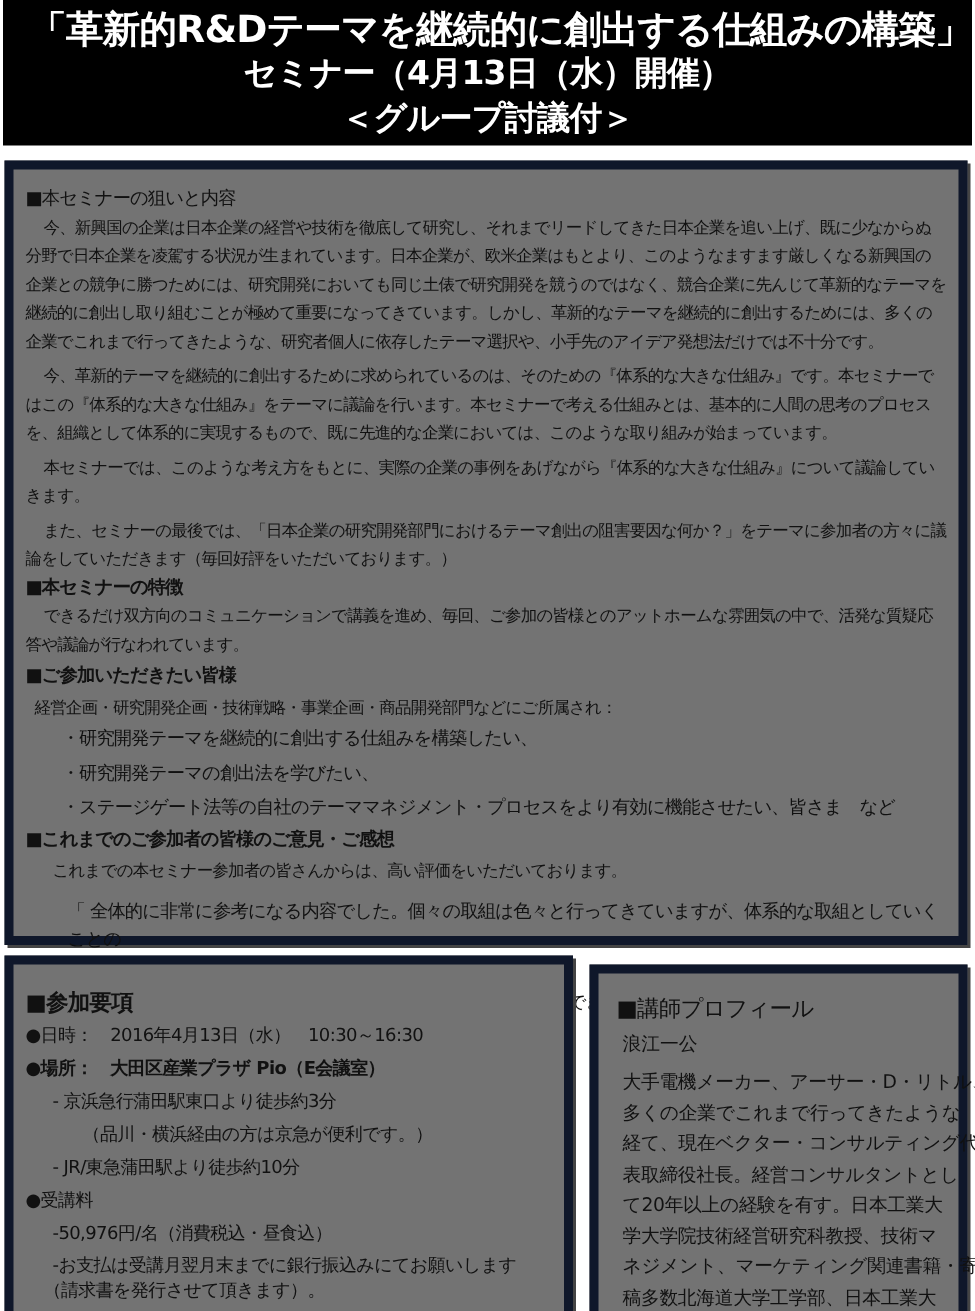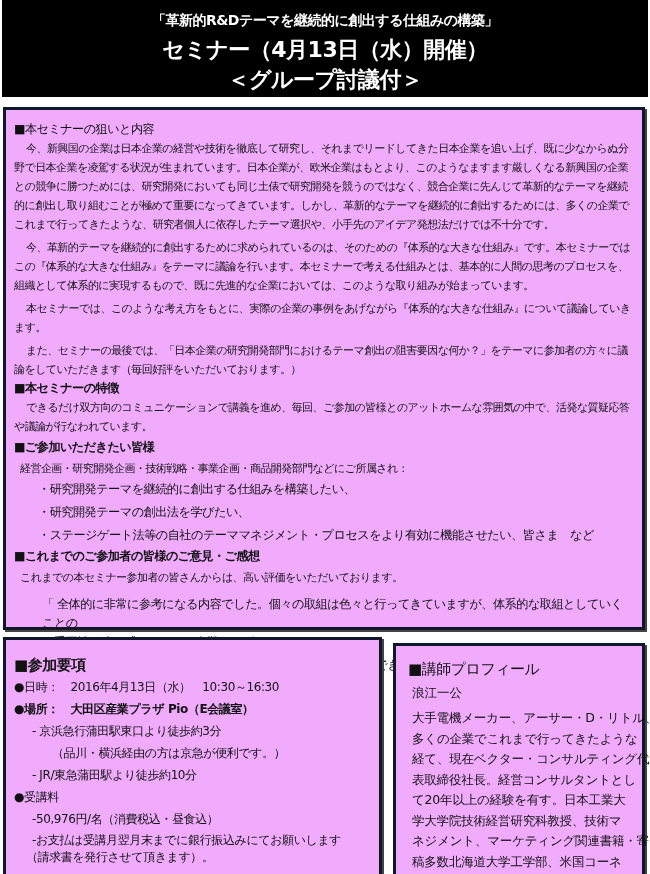--- a/index.html
+++ b/index.html
@@ -1,22 +1,22 @@
 <!DOCTYPE html>
 <html><head>
 <meta charset="utf-8">
 <style>
   html, body { margin:0; padding:0; background:#ffffff; }
   body { width:650px; height:874px; position:relative; overflow:hidden;
          font-family:"DejaVu Sans","Liberation Sans",sans-serif; color:#111; }
   .header { position:absolute; left:2px; top:0; width:646px; height:97px; background:#000;
             color:#fff; text-align:center; font-weight:bold; }
   .header .l { font-size:22px; line-height:30px; letter-spacing:-0.5px; }
-  .header .l1 { padding-top:5px; font-size:14px; }
-  .box { position:absolute; background:#f0abfc; border:3px solid #0f172a;
+  .header .l1 { padding-top:5px; font-size:25px;text-align:right; }
+  .box { position:absolute; background:#737373; border:6px solid #0f172a;
          box-shadow:2px 2px 0 #444; box-sizing:border-box; }
   .main { left:3px; top:107px; width:642px; height:523px; padding:10px 8px 0 8px; }
   .sec-h { font-size:12.2px; font-weight:bold; line-height:19px; letter-spacing:-0.6px; }
   .sec-h.first { font-weight:normal; }
   .p { font-size:11px; line-height:19px; letter-spacing:-0.55px; margin:0 0 4px 0; text-indent:12px; }
   .p.noind { text-indent:0; padding-left:6px; }
   .bul { font-size:12.2px; line-height:23px; letter-spacing:-0.55px; padding-left:24px; }
   .quote { font-size:12.2px; line-height:19px; letter-spacing:-0.55px; padding-left:28px; margin-top:4px; }
   .quote .cont { padding-left:12px; display:block; }
   .left { left:3px; top:637px; width:379px; height:252px; padding:14px 8px 0 8px; }
@@ -50,21 +50,21 @@
   <div class="sec-h">■本セミナーの特徴</div>
   <p class="p" style="margin-bottom:2px">できるだけ双方向のコミュニケーションで講義を進め、毎回、ご参加の皆様とのアットホームな雰囲気の中で、活発な質疑応答や議論が行なわれています。</p>
 
   <div class="sec-h">■ご参加いただきたい皆様</div>
   <p class="p noind" style="margin:2px 0 0 0">経営企画・研究開発企画・技術戦略・事業企画・商品開発部門などにご所属され：</p>
   <div class="bul">・研究開発テーマを継続的に創出する仕組みを構築したい、</div>
   <div class="bul">・研究開発テーマの創出法を学びたい、</div>
   <div class="bul">・ステージゲート法等の自社のテーママネジメント・プロセスをより有効に機能させたい、皆さま　など</div>
 
   <div class="sec-h">■これまでのご参加者の皆様のご意見・ご感想</div>
-  <p class="p noind" style="margin:2px 0 0 0">これまでの本セミナー参加者の皆さんからは、高い評価をいただいております。</p>
+  <p class="p noind" style="margin:2px 0 0 12px">これまでの本セミナー参加者の皆さんからは、高い評価をいただいております。</p>
   <div class="quote" style="margin-top:8px">
     <span>「 全体的に非常に参考になる内容でした。個々の取組は色々と行ってきていますが、体系的な取組としていくことの</span>
     <span class="cont">重要性を強く感じました。有難うございました。」</span>
   </div>
   <div class="quote">「 多様な発想がぶつかりあう場を提供することの重要性が理解できた。」</div>
   <div class="quote">「 顧客（広義）の重要性をあらためて理解した。」　など</div>
 </div>
 
 <div class="box left">
   <div class="big-h">■参加要項</div>
@@ -83,16 +83,16 @@
   <div class="big-h">■講師プロフィール</div>
   <div class="name">浪江一公</div>
   <div class="bio">
     <span>大手電機メーカー、アーサー・D・リトル、</span>
     <span>多くの企業でこれまで行ってきたような</span>
     <span>経て、現在ベクター・コンサルティング代</span>
     <span>表取締役社長。経営コンサルタントとし</span>
     <span>て20年以上の経験を有す。日本工業大</span>
     <span>学大学院技術経営研究科教授、技術マ</span>
     <span>ネジメント、マーケティング関連書籍・寄</span>
-    <span>稿多数北海道大学工学部、米国コーネ</span>
+    <span>稿多数北海道大学工学部、日本工業大</span>
     <span>ル大学経営学大学院卒</span>
   </div>
 </div>
 
 </body></html>

